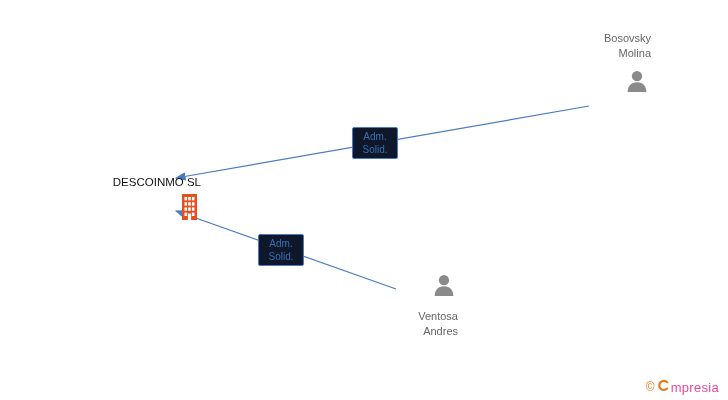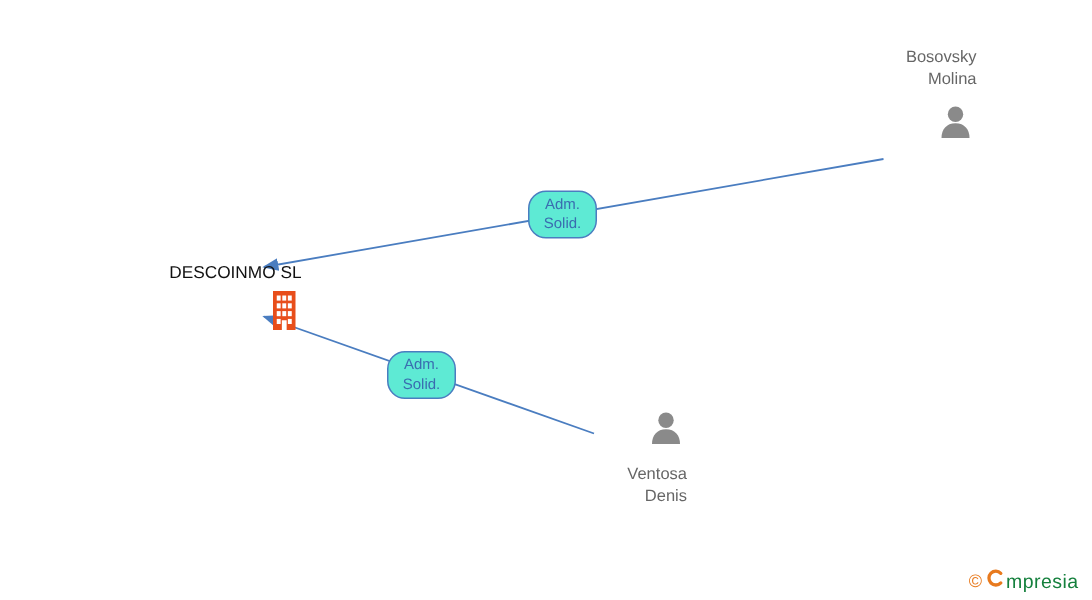--- a/index.html
+++ b/index.html
@@ -39,44 +39,44 @@
     font-size: 11px;
     color: #666666;
     line-height: 15px;
     cursor: pointer;
   }
   .person-icon-wrap { height: 30px; }
   .person-node-top .person-icon-wrap { margin-top: 7px; }
   .person-node-bottom .person-icon-wrap { margin-bottom: 7px; }
   .edge-label {
     position: absolute;
-    background: #5eead4;
+    background: #0f172a;
     border: 1px solid #4a7dc0;
-    border-radius: 12px;
+    border-radius: 2px;
     color: #3a6db0;
     font-size: 10px;
     line-height: 13px;
     text-align: center;
     width: 38px;
     padding: 2px 3px;
   }
   .edge-label-1 { left: 352px; top: 127px; }
   .edge-label-2 { left: 258px; top: 234px; }
   .footer {
     position: absolute;
     right: 9px;
     bottom: 5px;
     font-size: 13px;
     display: flex;
     align-items: center;
     gap: 2px;
     cursor: pointer;
   }
   .copyright-symbol { color: #e87a1e; font-size: 12px; }
-  .brand-rest { color: #15803d; font-size: 13px; letter-spacing: 0.3px; }
+  .brand-rest { color: #ec4899; font-size: 13px; letter-spacing: 0.3px; }
 </style>
 </head>
 <body>
 
 <div class="canvas">
 
   <svg class="edges-svg">
     <defs>
       <marker id="arrowhead" markerWidth="9" markerHeight="8" refX="8" refY="3.5" orient="auto">
         <path d="M0,0 L9,3.5 L0,7 Z" fill="#4a7dc0"></path>
@@ -119,21 +119,21 @@
   </div>
 
   <div class="node person-node-bottom">
     <div class="person-icon-wrap">
       <svg width="28" height="28" viewBox="0 0 24 24">
         <circle cx="12" cy="7" r="4.4" fill="#8a8a8a"></circle>
         <path d="M12 12.2 C 6.8 12.2 4 15.8 4 20.5 L 20 20.5 C 20 15.8 17.2 12.2 12 12.2 Z" fill="#8a8a8a"></path>
       </svg>
     </div>
     <div class="person-name">Ventosa</div>
-    <div class="person-name">Denis</div>
+    <div class="person-name">Andres</div>
   </div>
 
   <div class="edge-label edge-label-1">
     <div>Adm.</div>
     <div>Solid.</div>
   </div>
   <div class="edge-label edge-label-2">
     <div>Adm.</div>
     <div>Solid.</div>
   </div>

